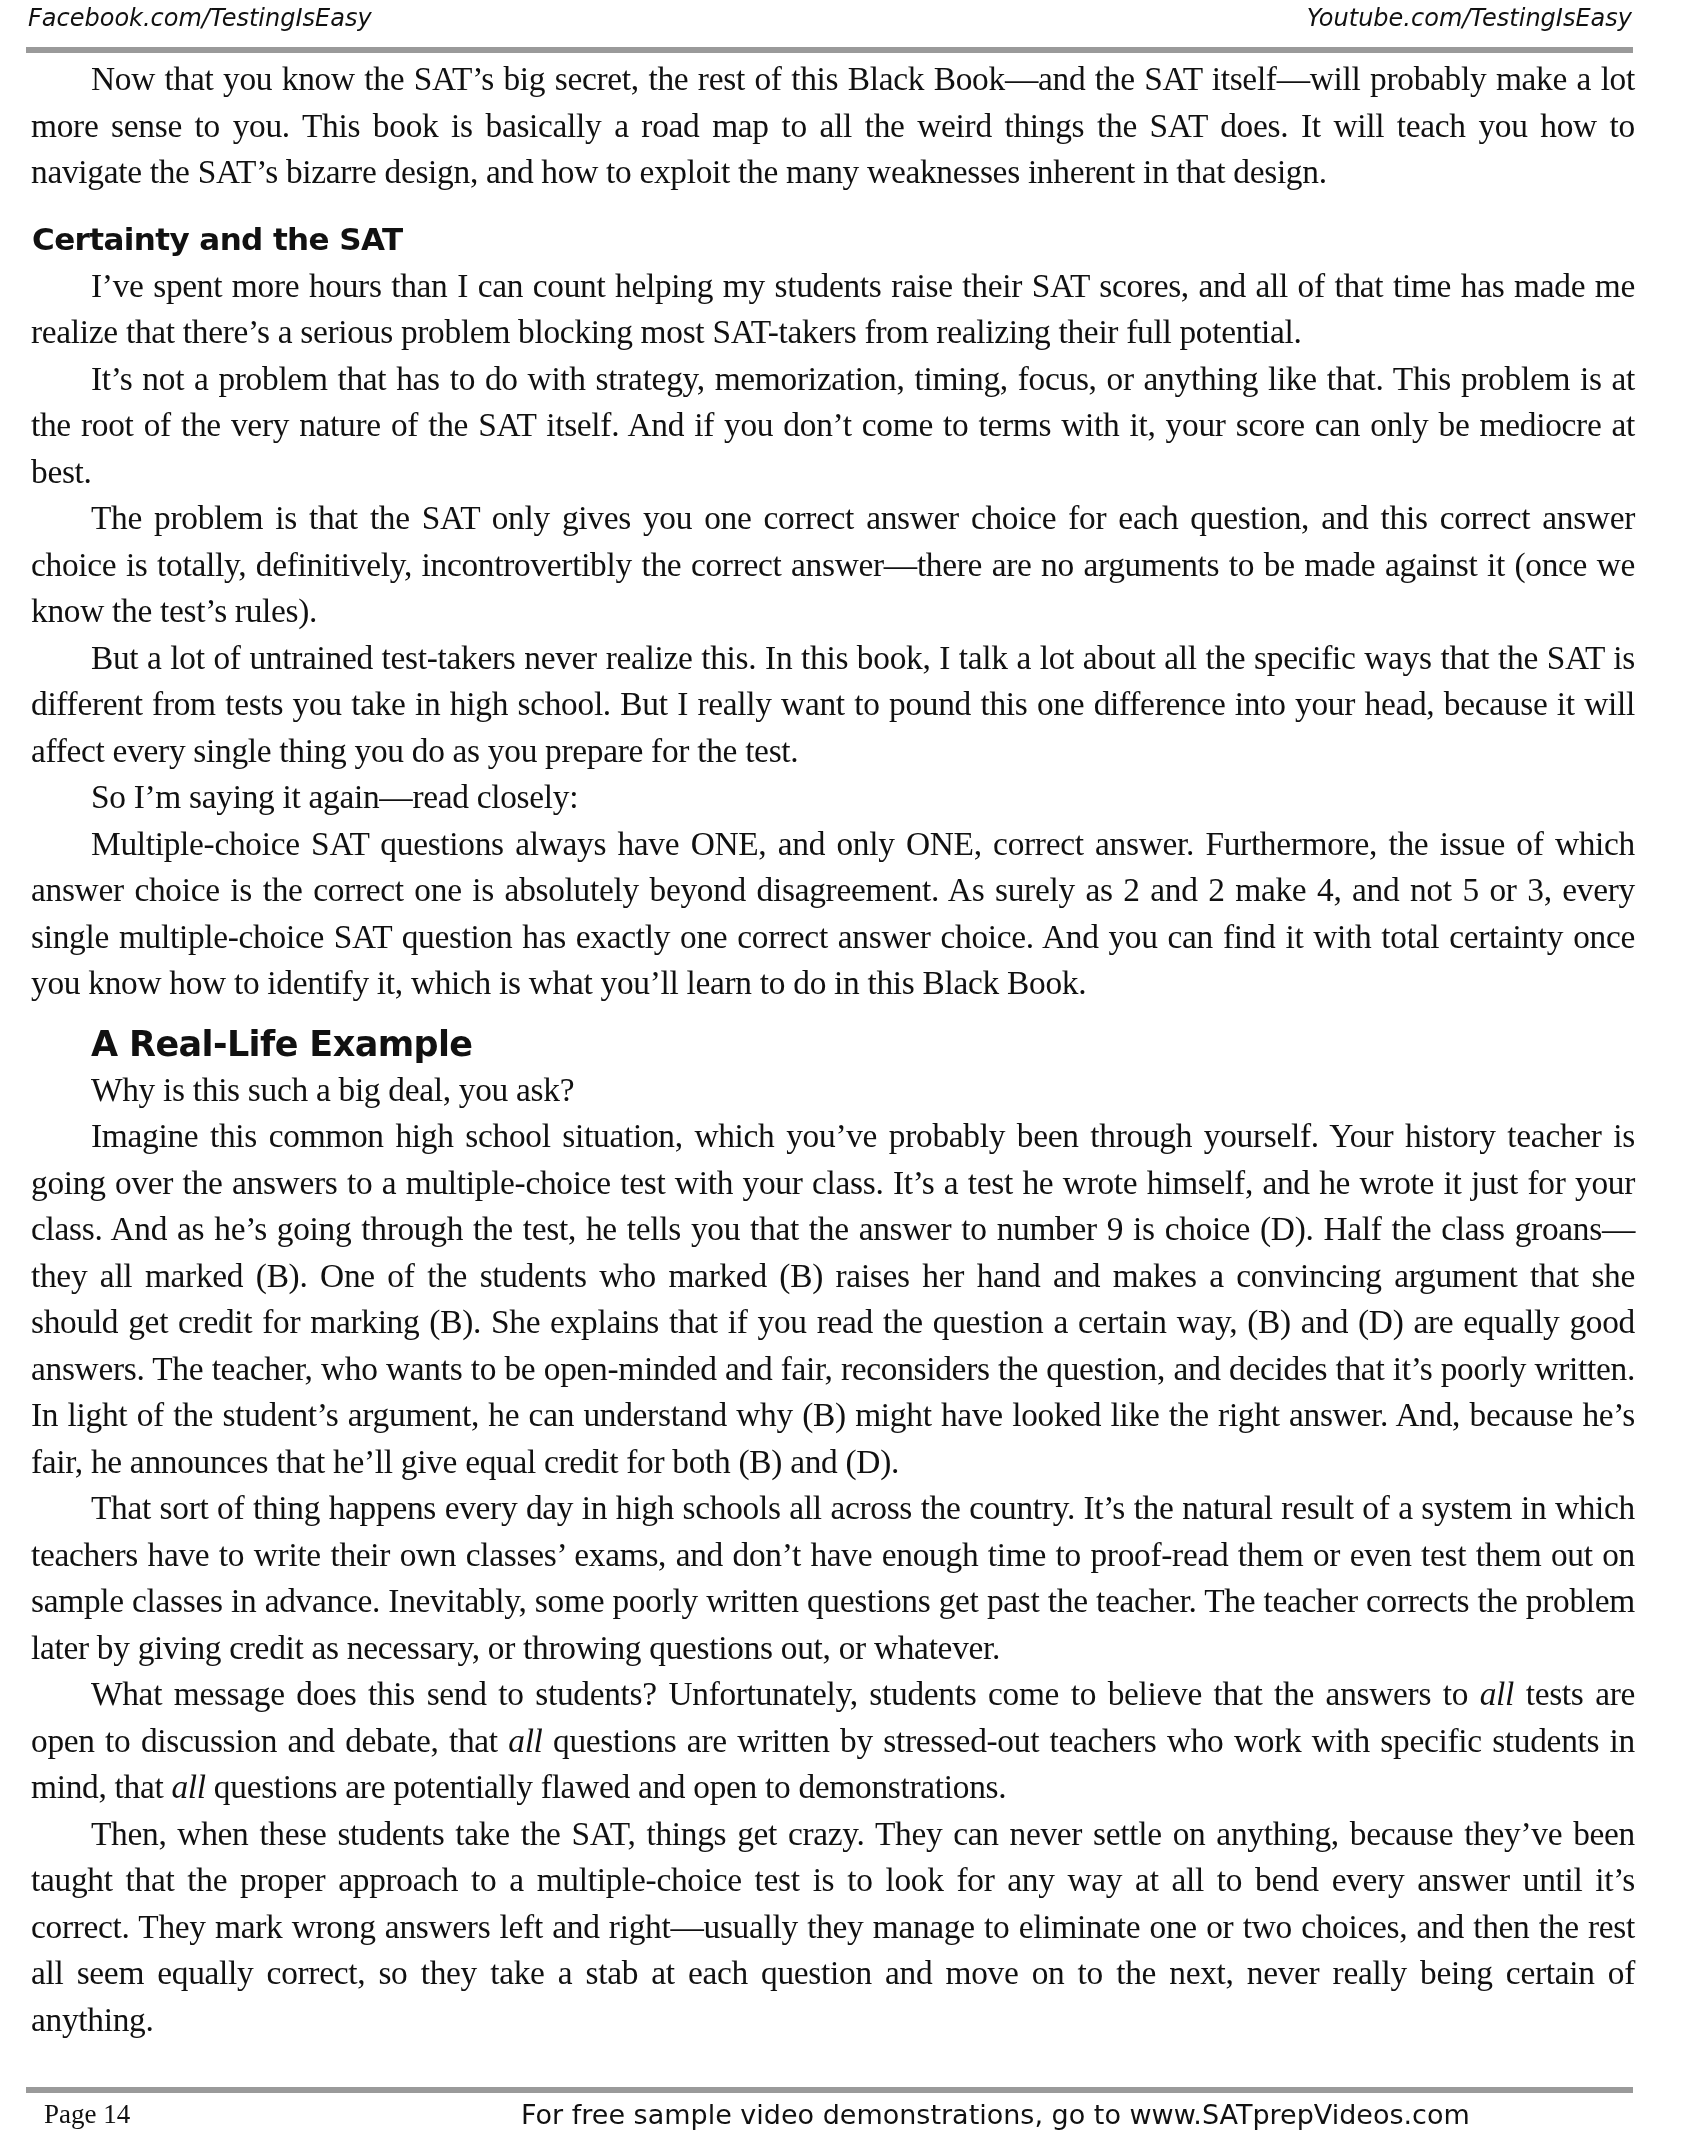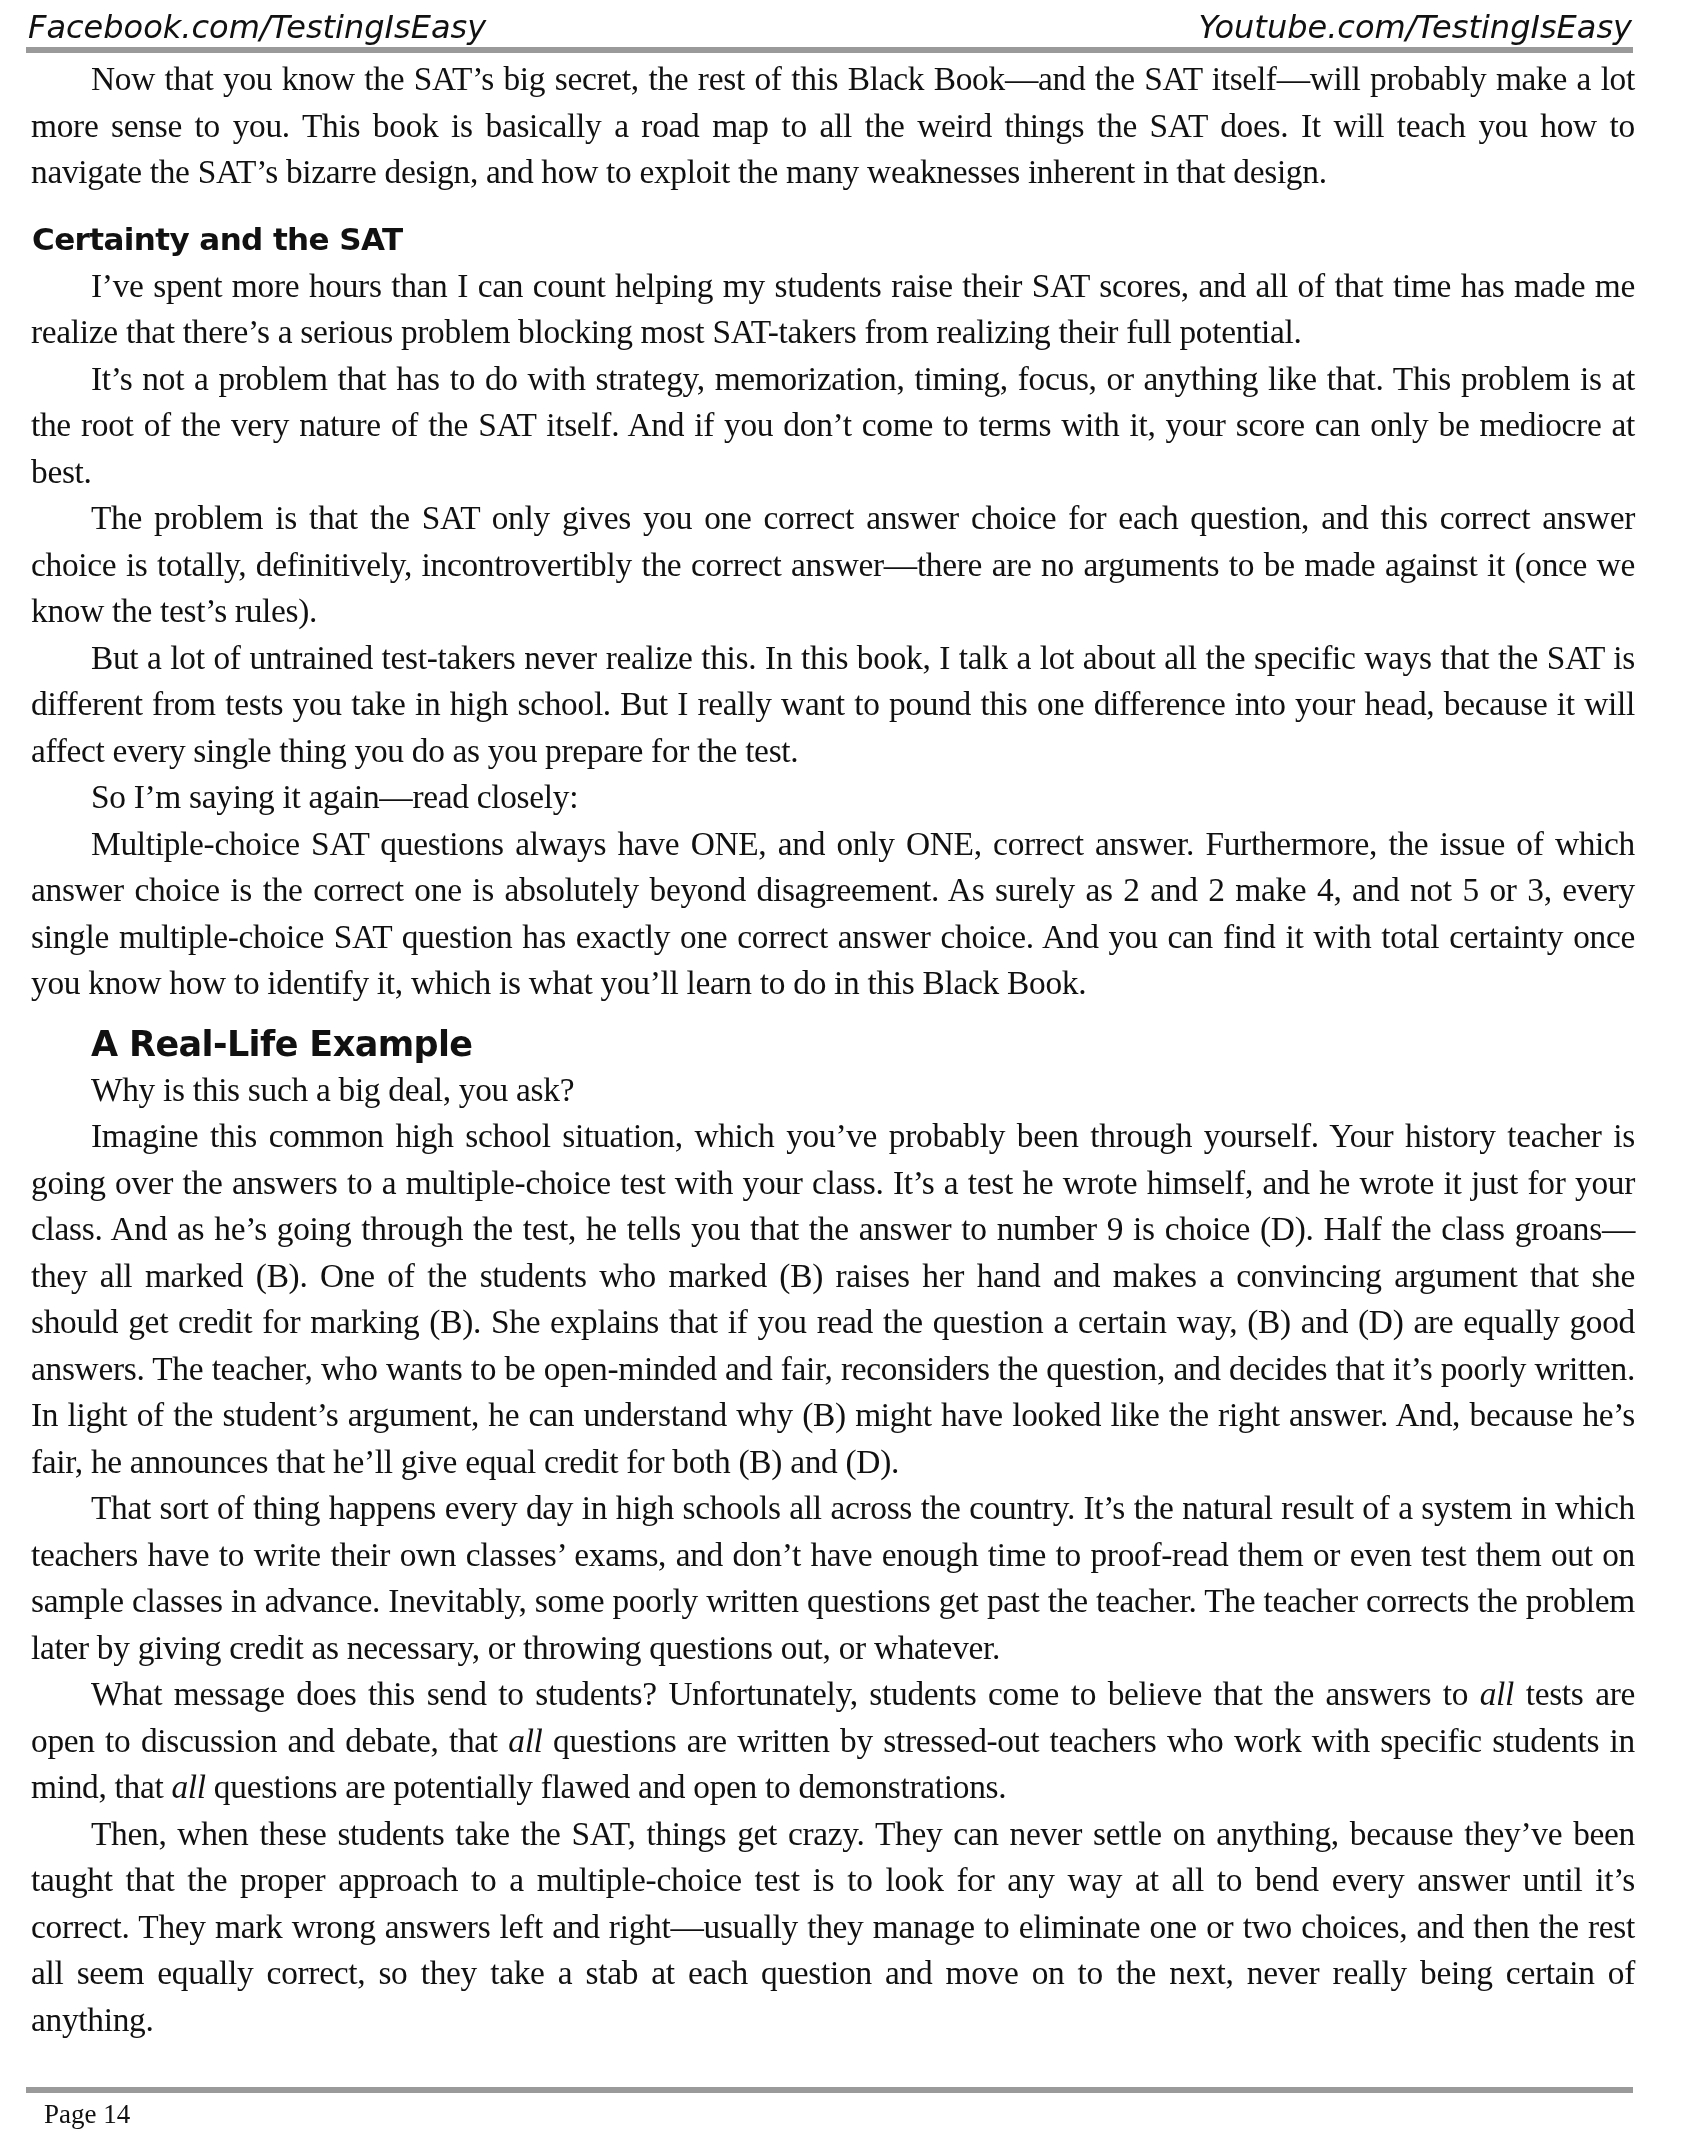--- a/index.html
+++ b/index.html
@@ -15,24 +15,24 @@
       color: #111111;
     }
     .page-header {
       position: absolute;
       left: 28px;
       top: 4px;
       width: 1604px;
       height: 42px;
       display: flex;
       justify-content: space-between;
-      align-items: flex-end;
+      align-items: flex-start;
       font-family: "DejaVu Sans", sans-serif;
       font-style: italic;
-      font-size: 32px;
+      font-size: 24px;
       color: #111111;
     }
     .header-rule {
       position: absolute;
       left: 26px;
       top: 47px;
       width: 1607px;
       height: 6px;
       background: #9a9a9a;
     }
@@ -131,13 +131,14 @@
   <p>Why is this such a big deal, you ask?</p>
   <p>Imagine this common high school situation, which you’ve probably been through yourself. Your history teacher is going over the answers to a multiple-choice test with your class. It’s a test he wrote himself, and he wrote it just for your class. And as he’s going through the test, he tells you that the answer to number 9 is choice (D). Half the class groans—they all marked (B). One of the students who marked (B) raises her hand and makes a convincing argument that she should get credit for marking (B). She explains that if you read the question a certain way, (B) and (D) are equally good answers. The teacher, who wants to be open-minded and fair, reconsiders the question, and decides that it’s poorly written. In light of the student’s argument, he can understand why (B) might have looked like the right answer. And, because he’s fair, he announces that he’ll give equal credit for both (B) and (D).</p>
   <p>That sort of thing happens every day in high schools all across the country. It’s the natural result of a system in which teachers have to write their own classes’ exams, and don’t have enough time to proof-read them or even test them out on sample classes in advance. Inevitably, some poorly written questions get past the teacher. The teacher corrects the problem later by giving credit as necessary, or throwing questions out, or whatever.</p>
   <p><span>What message does this send to students? Unfortunately, students come to believe that the answers to </span><em>all</em><span> tests are open to discussion and debate, that </span><em>all</em><span> questions are written by stressed-out teachers who work with specific students in mind, that </span><em>all</em><span> questions are potentially flawed and open to demonstrations.</span></p>
   <p>Then, when these students take the SAT, things get crazy. They can never settle on anything, because they’ve been taught that the proper approach to a multiple-choice test is to look for any way at all to bend every answer until it’s correct. They mark wrong answers left and right—usually they manage to eliminate one or two choices, and then the rest all seem equally correct, so they take a stab at each question and move on to the next, never really being certain of anything.</p>
 </main>
 
 <div class="footer-rule"></div>
 <footer class="page-footer">
   <span class="page-number">Page 14</span>
+  <span class="footer-note">For free sample video demonstrations, go to www.SATprepVideos.com</span>
 </footer>
 
 </body></html>

